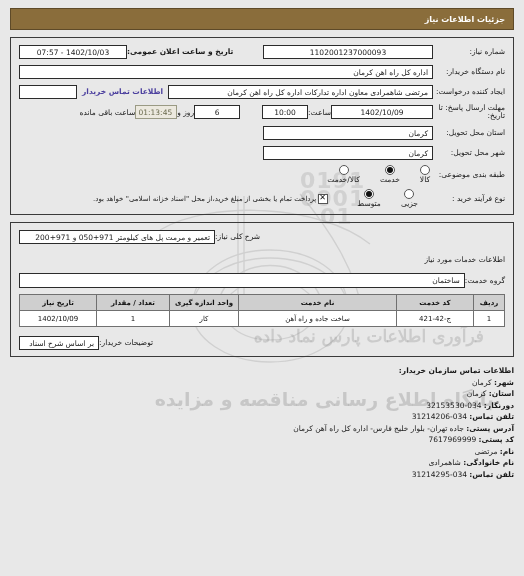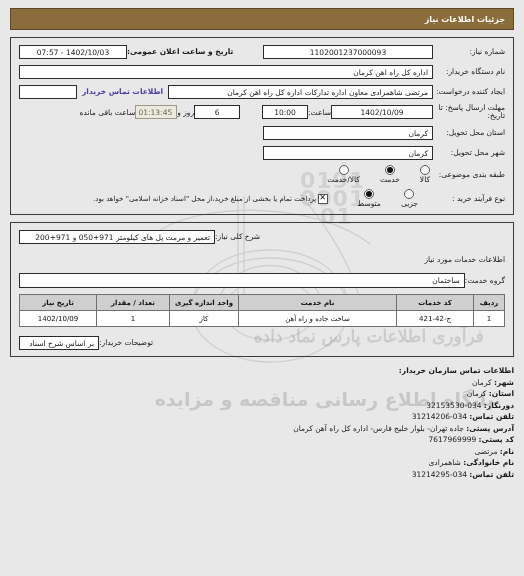--- a/index.html
+++ b/index.html
@@ -393,21 +393,21 @@
 
     <div class="frow" style="margin-top:6px">
       <div class="flabel" style="width:auto">گروه خدمت:</div>
       <div class="fbox rtl-right" style="flex:1 1 auto;height:15px;line-height:14px">ساختمان</div>
     </div>
 
     <table class="items-table">
       <thead>
         <tr>
           <th style="width:26px">ردیف</th>
-          <th style="width:72px">کد خدمات</th>
+          <th style="width:72px">کد خدمت</th>
           <th>نام خدمت</th>
           <th style="width:64px">واحد اندازه گیری</th>
           <th style="width:68px">تعداد / مقدار</th>
           <th style="width:72px">تاریخ نیاز</th>
         </tr>
       </thead>
       <tbody>
         <tr>
           <td>1</td>
           <td>ج-42-421</td>

